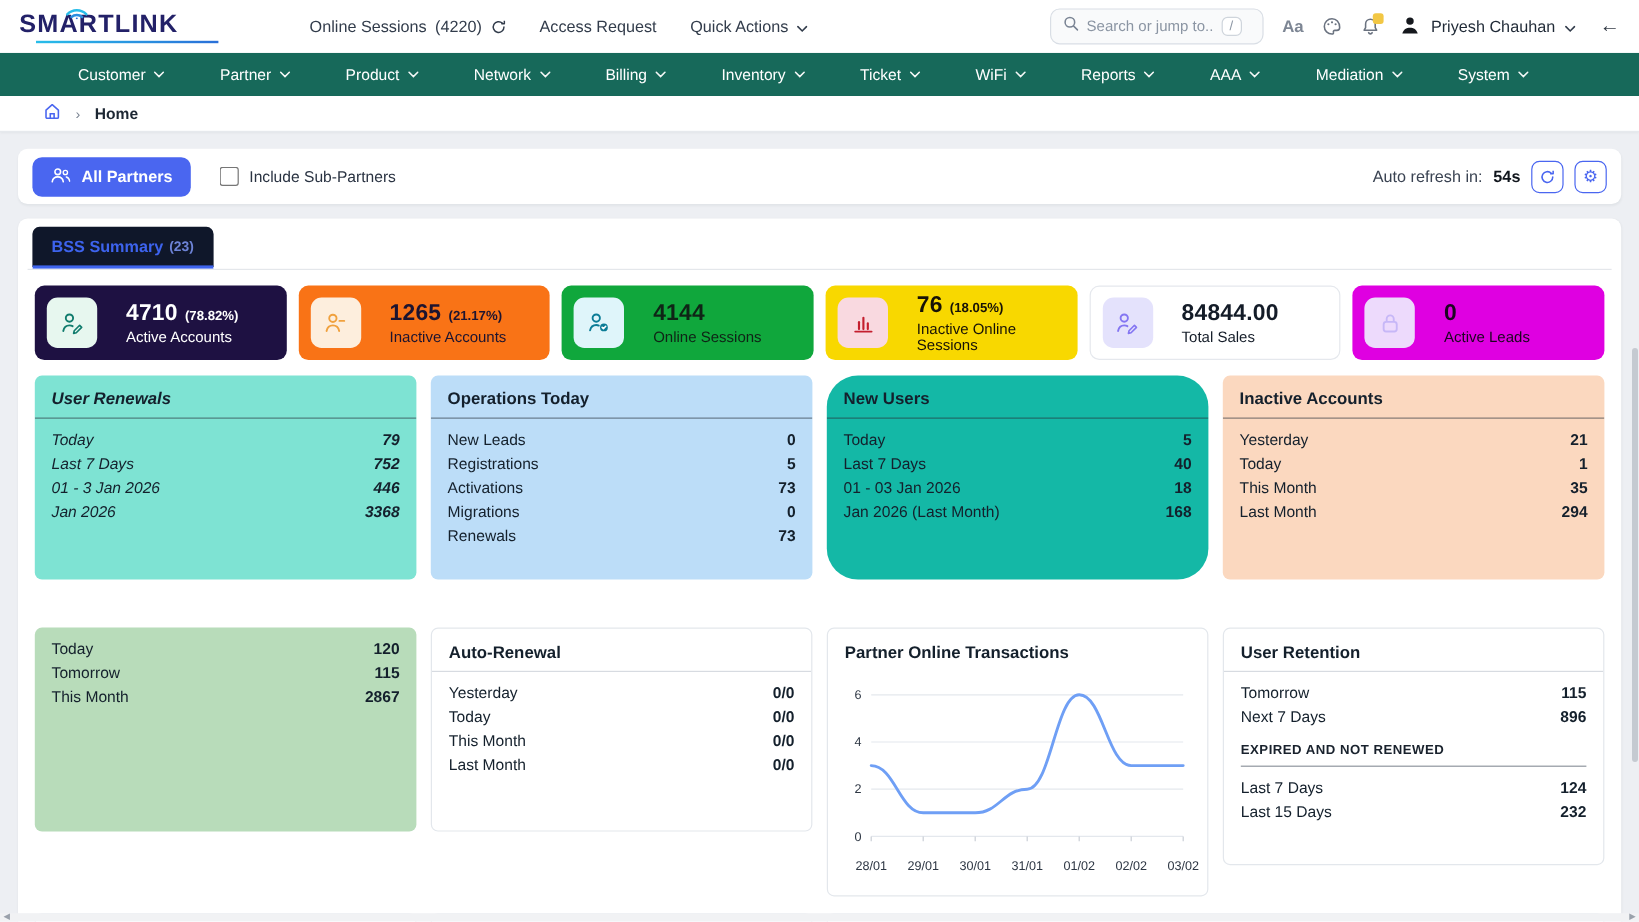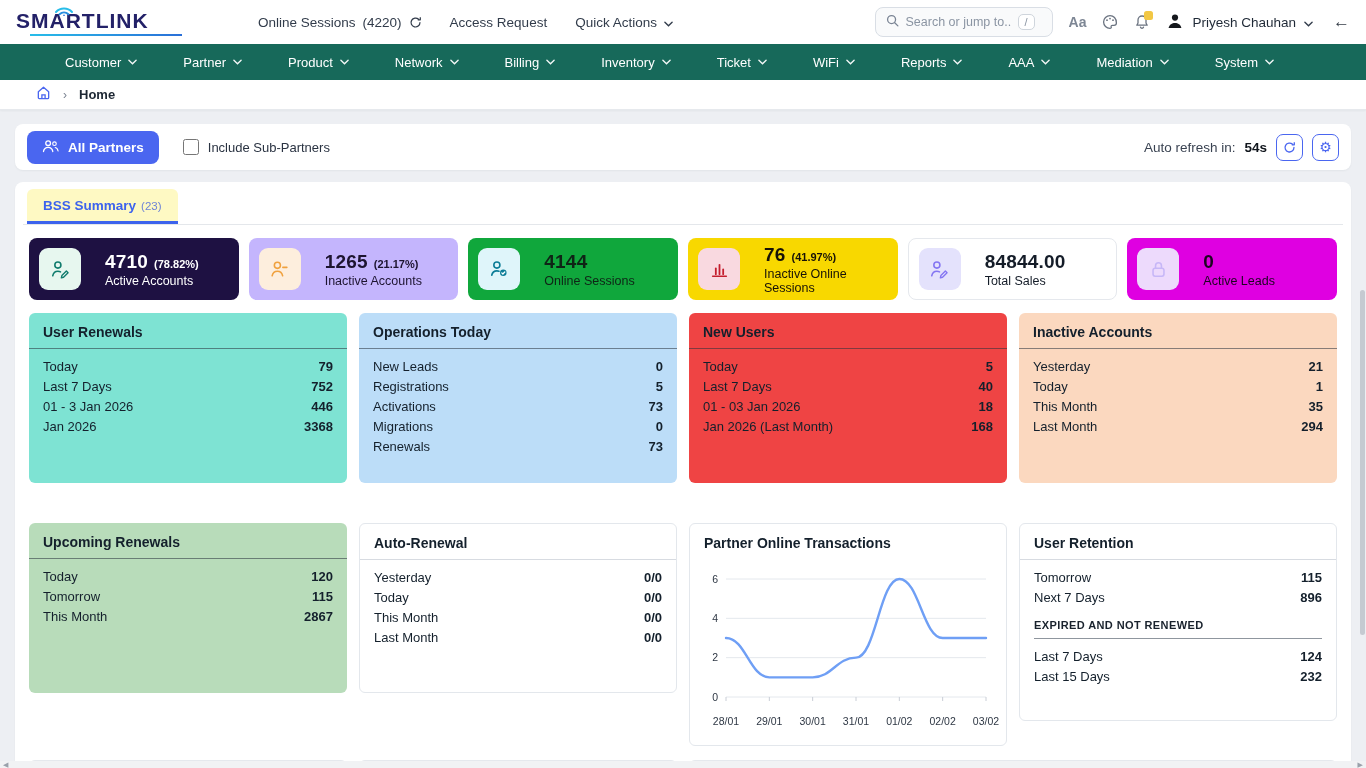--- a/index.html
+++ b/index.html
@@ -43,33 +43,33 @@
   .cb-wrap { display:flex; align-items:center; gap:9px; margin-left:24px; }
   .cb-wrap input { width:16px; height:16px; accent-color:#4a66f0; }
   .cb-label { font-size:13px; color:#2a3342; }
   .auto-refresh { margin-left:auto; display:flex; align-items:center; gap:9px; font-size:13.5px; color:#3a4352; }
   .auto-refresh b { color:#10151c; }
   .icon-btn { width:27px; height:27px; border:1px solid #4a66f0; border-radius:7px; background:#fff; color:#4a66f0; display:flex; align-items:center; justify-content:center; cursor:pointer; font-size:14px; }
 
   
   .main-card { margin-top:12px; background:#fff; border-radius:8px 8px 0 0; padding:0 8px 14px; box-shadow:0 1px 2px rgba(20,30,40,.05); }
   .tab-strip { border-bottom:1px solid #e4e7eb; display:flex; padding:7px 4px 0; }
-  .tab { background:#fef9c3; color:#3d63ed; font-size:13.5px; font-weight:700; padding:9px 16px 8px; border-radius:6px 6px 0 0; border-bottom:3px solid #3d63ed; display:flex; align-items:center; gap:5px; cursor:pointer; }
-  .tab-count { font-size:11.5px; font-weight:400; color:#6d83d6; }
+  .tab { background:#0f172a; color:#3d63ed; font-size:13.5px; font-weight:700; padding:9px 16px 8px; border-radius:6px 6px 0 0; border-bottom:3px solid #3d63ed; display:flex; align-items:center; gap:5px; cursor:pointer; }
+  .tab-count { font-size:11.5px; font-weight:700; color:#6d83d6; }
 
   
   .cards-row { display:grid; grid-template-columns:repeat(6,1fr); gap:10px; padding:13px 6px 11px; }
   .stat-card { border-radius:8px; display:flex; align-items:center; gap:24px; padding:0 10px; height:62px; cursor:pointer; }
   .stat-icon { width:42px; height:42px; border-radius:9px; display:flex; align-items:center; justify-content:center; flex:0 0 auto; }
   .stat-top { display:flex; align-items:baseline; gap:6px; }
   .stat-value { font-size:19px; font-weight:800; letter-spacing:.2px; }
   .stat-pct { font-size:11px; font-weight:700; }
   .stat-label { font-size:12.5px; font-weight:500; margin-top:1px; line-height:1.12; }
   .c0 { background:#1e1142; color:#fff; }
-  .c1 { background:#c4b5fd; color:#1d1430; }
+  .c1 { background:#f97316; color:#1d1430; }
   .c2 { background:#10a73c; color:#0f2416; }
   .c3 { background:#f8d800; color:#171207; }
   .c4 { background:#fff; color:#141c28; border:1px solid #e5e8ed; }
   .c5 { background:#df00e1; color:#1c0520; }
   .i0 { background:#e7f7ef; color:#117c6d; }
   .i1 { background:#fdeedd; color:#f0a13e; }
   .i2 { background:#dff5fa; color:#0b7c96; }
   .i3 { background:#f9d9e0; color:#c41e2e; }
   .i4 { background:#e4e2fc; color:#8476f2; }
   .i5 { background:#eddafc; color:#c7b7f7; }
@@ -79,21 +79,21 @@
   .panel-grid.second { margin-top:36px; }
   .panel { border-radius:6px; overflow:hidden; }
   .panel.white { background:#fff; border:1px solid #e3e7ec; }
   .panel-title { font-size:14px; font-weight:700; color:#14202c; padding:11px 14px 8px; border-bottom:1px solid rgba(40,50,60,.55); }
   .panel.white .panel-title { border-bottom-color:#d7dbe1; }
   .panel.white.no-rule .panel-title { border-bottom:none; }
   .panel-body { padding:7px 14px 12px; }
   .prow { display:flex; justify-content:space-between; align-items:center; font-size:13px; color:#14202c; padding:2.5px 0; }
   .pval { font-weight:600; }
   .h170 { min-height:170px; } .h198 { min-height:198px; }
-  .bg-teal { background:#7ee3d3; } .bg-blue1 { background:#bcddf8; } .bg-blue2 { background:#ef4444; }
+  .bg-teal { background:#7ee3d3;font-style:italic; } .bg-blue1 { background:#bcddf8; } .bg-blue2 { background:#14b8a6;border-radius:26px; }
   .bg-peach { background:#fbd8bf; } .bg-green { background:#b8dcba; }
 
   .subhead { font-size:11px; font-weight:700; letter-spacing:.4px; color:#19222d; padding:12px 0 7px; border-bottom:1px solid #8f969e; }
   .rows-after { padding-top:7px; }
 
   
   .chart-wrap { padding:4px 6px 2px; }
 
   
   .footer-grid { display:grid; grid-template-columns:1fr 1fr 2.04fr; gap:12px; padding:12px 6px 0; }
@@ -359,21 +359,21 @@
             <svg width="21" height="21" viewBox="0 0 20 20">
               <path d="M3.5 16.5h13" stroke="currentColor" stroke-width="1.5" stroke-linecap="round"></path>
               <line x1="6.5" y1="9" x2="6.5" y2="14.5" stroke="currentColor" stroke-width="1.7" stroke-linecap="round"></line>
               <line x1="10" y1="5.5" x2="10" y2="14.5" stroke="currentColor" stroke-width="1.7" stroke-linecap="round"></line>
               <line x1="13.5" y1="10" x2="13.5" y2="14.5" stroke="currentColor" stroke-width="1.7" stroke-linecap="round"></line>
             </svg>
           </div>
         <div>
           <div class="stat-top">
               <span class="stat-value">76</span>
-              <span class="stat-pct">(41.97%)</span>
+              <span class="stat-pct">(18.05%)</span>
             </div>
           <div class="stat-label">Inactive Online Sessions</div>
         </div>
       </div>
       <div class="stat-card c4">
         <div class="stat-icon i4">
             <svg width="21" height="21" viewBox="0 0 20 20">
               <circle cx="7.5" cy="5.8" r="2.9" fill="none" stroke="currentColor" stroke-width="1.5"></circle>
               <path d="M2.6 16c.6-3 2.5-4.4 4.9-4.4.9 0 1.8.2 2.5.6" fill="none" stroke="currentColor" stroke-width="1.5" stroke-linecap="round"></path>
               <path d="M11.3 15.8l4.3-4.3 1.6 1.6-4.3 4.3-2.1.5z" fill="none" stroke="currentColor" stroke-width="1.3" stroke-linejoin="round"></path>
@@ -490,21 +490,20 @@
           <div class="prow">
               <span>Last Month</span>
               <span class="pval">294</span>
             </div>
         </div>
       </div>
     </div>
 
     <div class="panel-grid second">
       <div class="panel bg-green h170">
-        <div class="panel-title">Upcoming Renewals</div>
         <div class="panel-body">
           <div class="prow">
               <span>Today</span>
               <span class="pval">120</span>
             </div>
           <div class="prow">
               <span>Tomorrow</span>
               <span class="pval">115</span>
             </div>
           <div class="prow">

